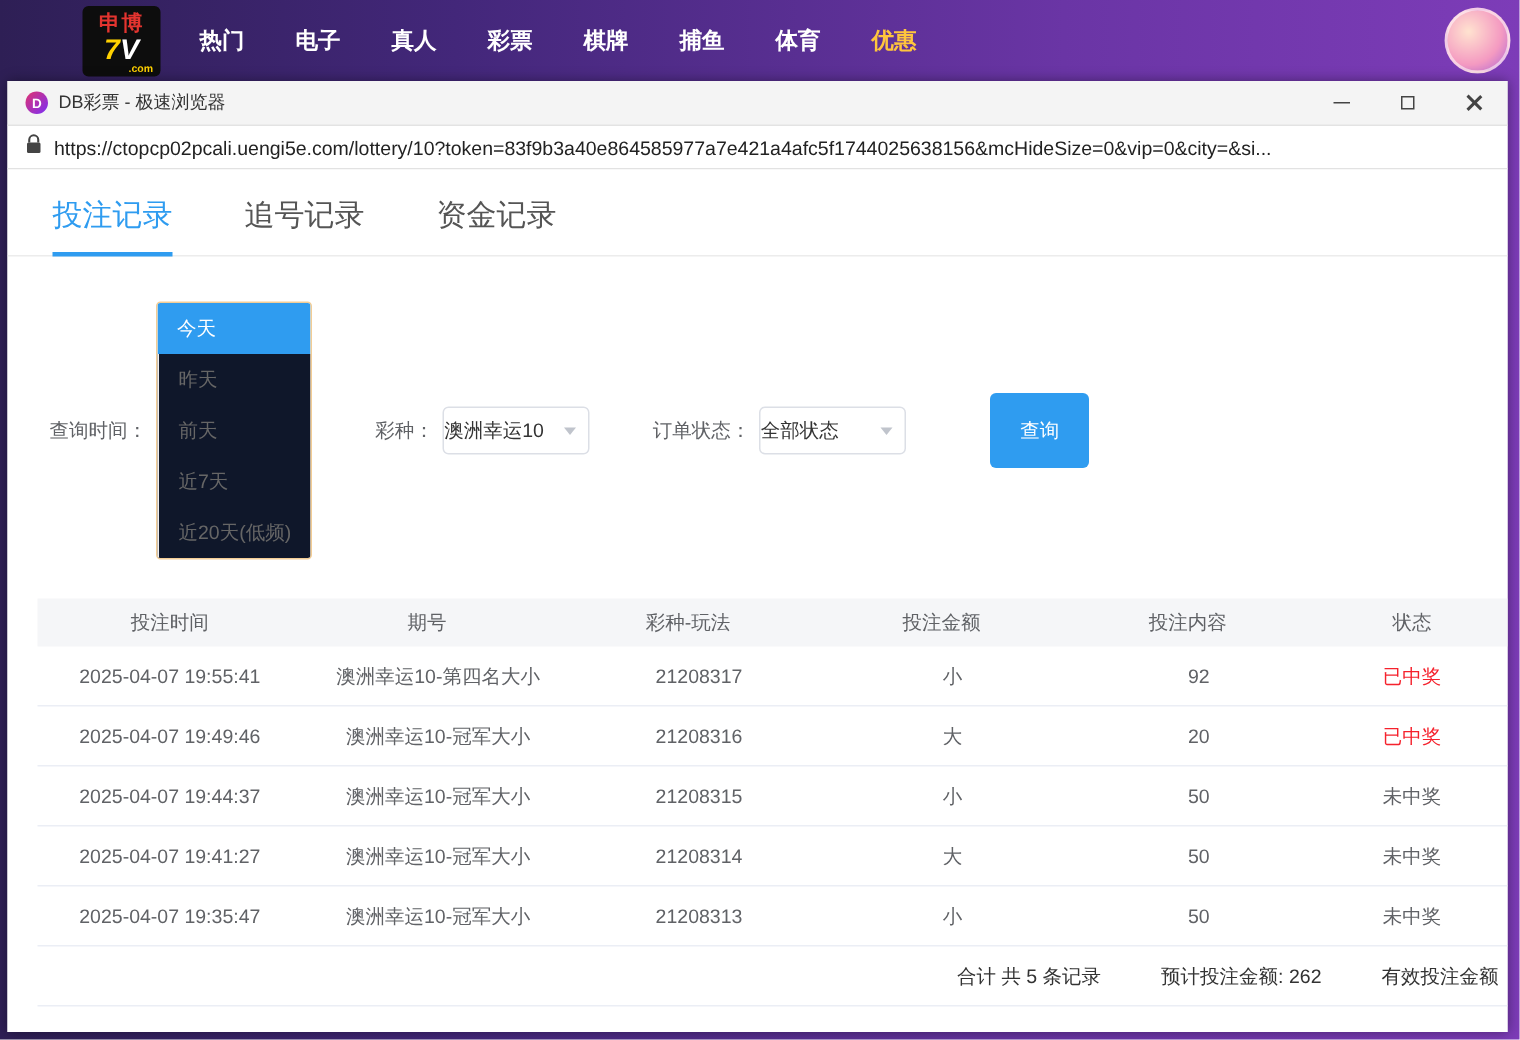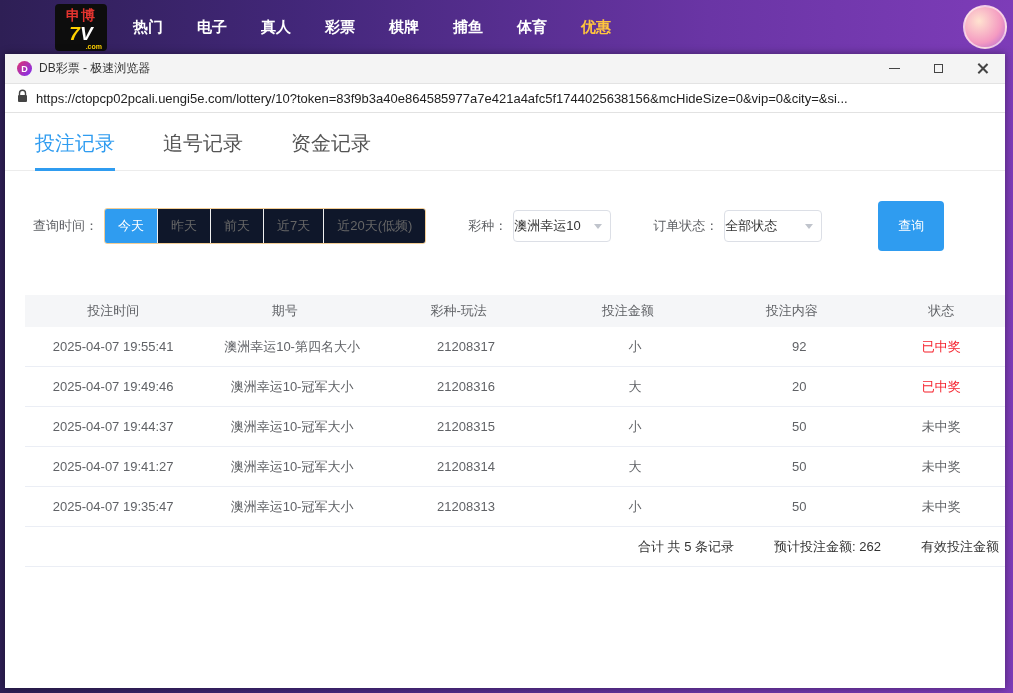--- a/index.html
+++ b/index.html
@@ -46,32 +46,32 @@
 
   
   .tabs { display:flex; gap:48px; padding:17px 0 0 30px; border-bottom:1px solid #ececec; }
   .tab { font-size:20px; color:#555; padding-bottom:13px; position:relative; cursor:pointer; }
   .tab.active { color:var(--accent,#2f9cf0); }
   .tab.active::after { content:''; position:absolute; left:0; right:0; bottom:-1px; height:3px; background:var(--accent,#2f9cf0); }
 
   
   .filterbar { display:flex; align-items:center; margin:30px 0 0 28px; font-size:13px; color:#606266; }
   .flabel { margin-right:6px; white-space:nowrap; }
-  .btn-group { display:inline-flex; border:1px solid #f3cd95; border-radius:3px; overflow:hidden; margin-right:42px; background:#fff;}
+  .btn-group { display:inline-flex; border:1px solid #f3cd95; border-radius:3px; overflow:hidden; margin-right:42px; background:#fff;flex-direction:column;}
   .opt { padding:8px 13px; color:#666; border-left:1px solid #f0f0f0; cursor:pointer; background:#0f172a; white-space:nowrap;}
   .opt:first-child { border-left:none; }
   .opt.active { background:var(--accent,#2f9cf0); color:#fff; }
   .select { display:inline-flex; align-items:center; justify-content:space-between; width:98px; height:32px;
     border:1px solid #dcdfe6; border-radius:4px; padding:0 8px 0 0; margin-right:42px; color:#333; background:#fff; cursor:pointer;}
   .chev { width:0; height:0; border-left:4px solid transparent; border-right:4px solid transparent; border-top:5px solid #c0c4cc; }
   .search-btn { height:50px; padding:0 20px; background:var(--accent,#2f9cf0); color:#fff; border:none; border-radius:4px;
     font-size:13px; cursor:pointer; margin-left:14px; font-family:inherit;}
 
   
-  .table { margin-top:44px;padding-left:20px; }
+  .table { margin-top:26px;padding-left:20px; }
   .thead { display:flex; height:32px; align-items:center; background:#f5f6f8; color:#606266; font-size:13px; }
   .trow { display:flex; height:40px; align-items:center; border-bottom:1px solid #ebeef5; font-size:13px; color:#606266; }
   .cell { text-align:center; overflow:hidden; white-space:nowrap; }
   .c0{width:180px}.c1{width:185px}.c2{width:170px}.c3{width:175px}.c4{width:160px}.c5{width:130px}
   .status.won { color:var(--win-red,#f5222d); }
   .summary { display:flex; justify-content:flex-end; align-items:center; height:40px; border-bottom:1px solid #ebeef5;
     gap:40px; font-size:13px; color:#333; padding-right:6px; }
 </style>
 </head>
 <body>

